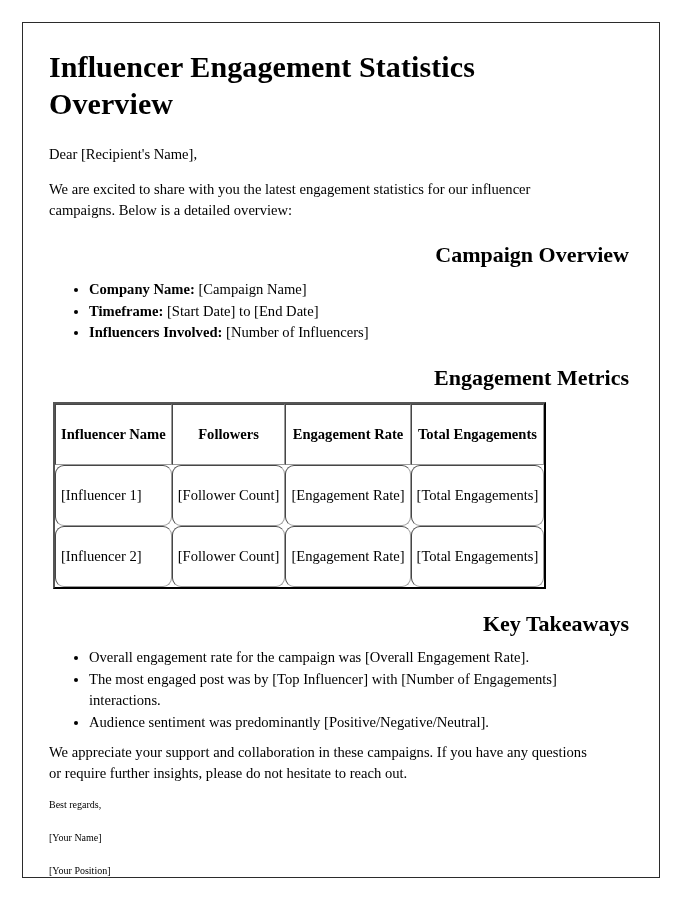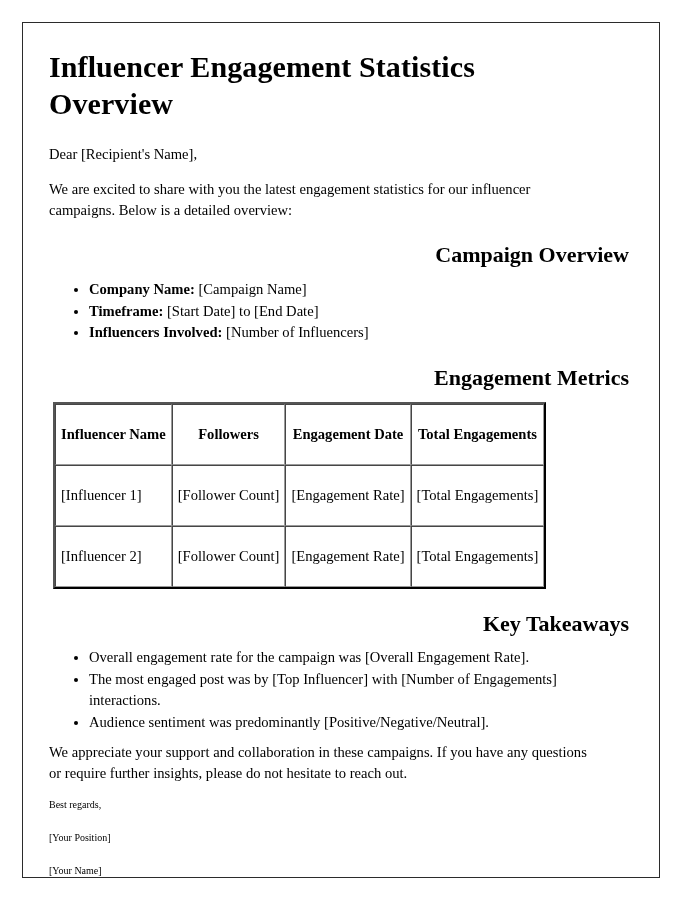--- a/index.html
+++ b/index.html
@@ -93,20 +93,21 @@
     font-size: 14.6px;
     line-height: 1.3;
     white-space: nowrap;
   }
   table.metrics th {
     font-weight: bold;
     text-align: center;
   }
   table.metrics td {
     text-align: left;
+    border-radius: 9px;
   }
 
   .spacer-sm { height: 4px; }
 </style>
 </head>
 <body>
 
 <div class="page-frame">
   <div class="page-body">
 
@@ -133,21 +134,21 @@
       </li>
     </ul>
 
     <h2 class="section-heading">Engagement Metrics</h2>
 
     <table class="metrics">
       <thead>
         <tr>
           <th>Influencer Name</th>
           <th>Followers</th>
-          <th>Engagement Date</th>
+          <th>Engagement Rate</th>
           <th>Total Engagements</th>
         </tr>
       </thead>
       <tbody>
         <tr>
           <td>[Influencer 1]</td>
           <td>[Follower Count]</td>
           <td>[Engagement Rate]</td>
           <td>[Total Engagements]</td>
         </tr>
@@ -166,18 +167,18 @@
       <li>Overall engagement rate for the campaign was [Overall Engagement Rate].</li>
       <li>The most engaged post was by [Top Influencer] with [Number of Engagements] interactions.</li>
       <li>Audience sentiment was predominantly [Positive/Negative/Neutral].</li>
     </ul>
 
     <div class="spacer-sm"></div>
 
     <p class="para">We appreciate your support and collaboration in these campaigns. If you have any questions or require further insights, please do not hesitate to reach out.</p>
 
     <p class="sig-line">Best regards,</p>
+    <p class="sig-line">[Your Name]</p>
     <p class="sig-line">[Your Position]</p>
-    <p class="sig-line">[Your Name]</p>
     <p class="sig-line">[Your Company]</p>
 
   </div>
 </div>
 
 </body></html>

